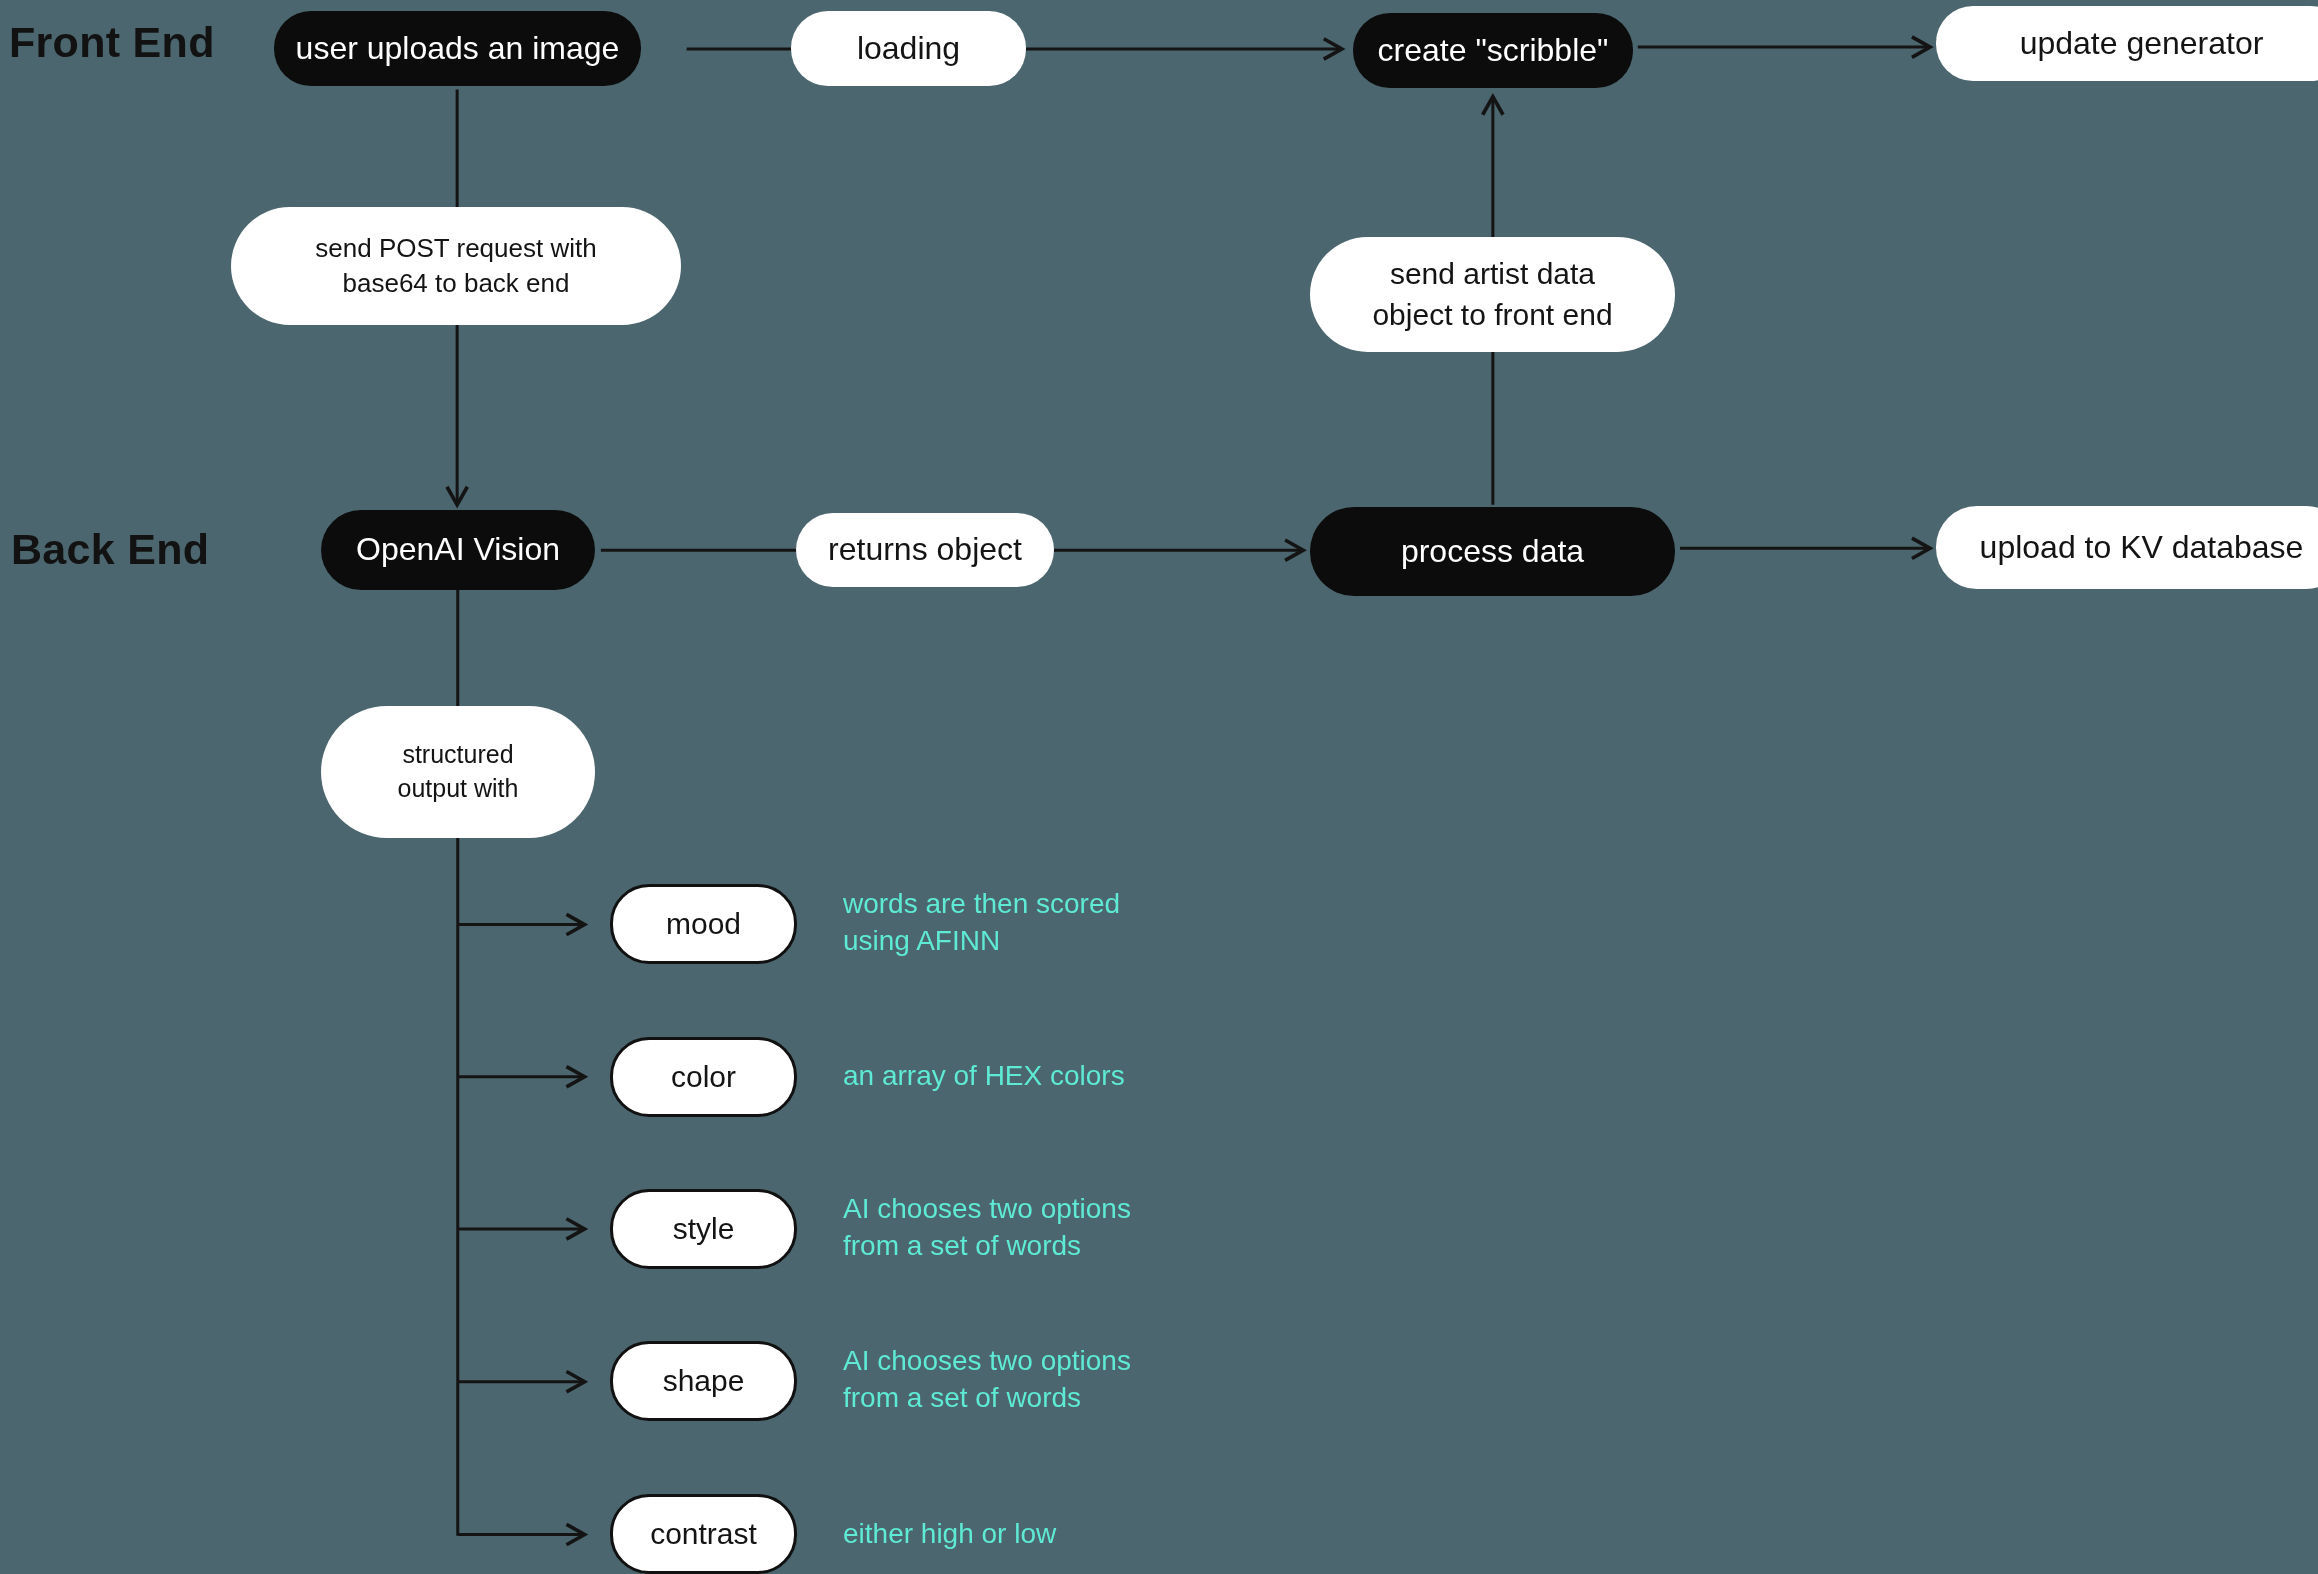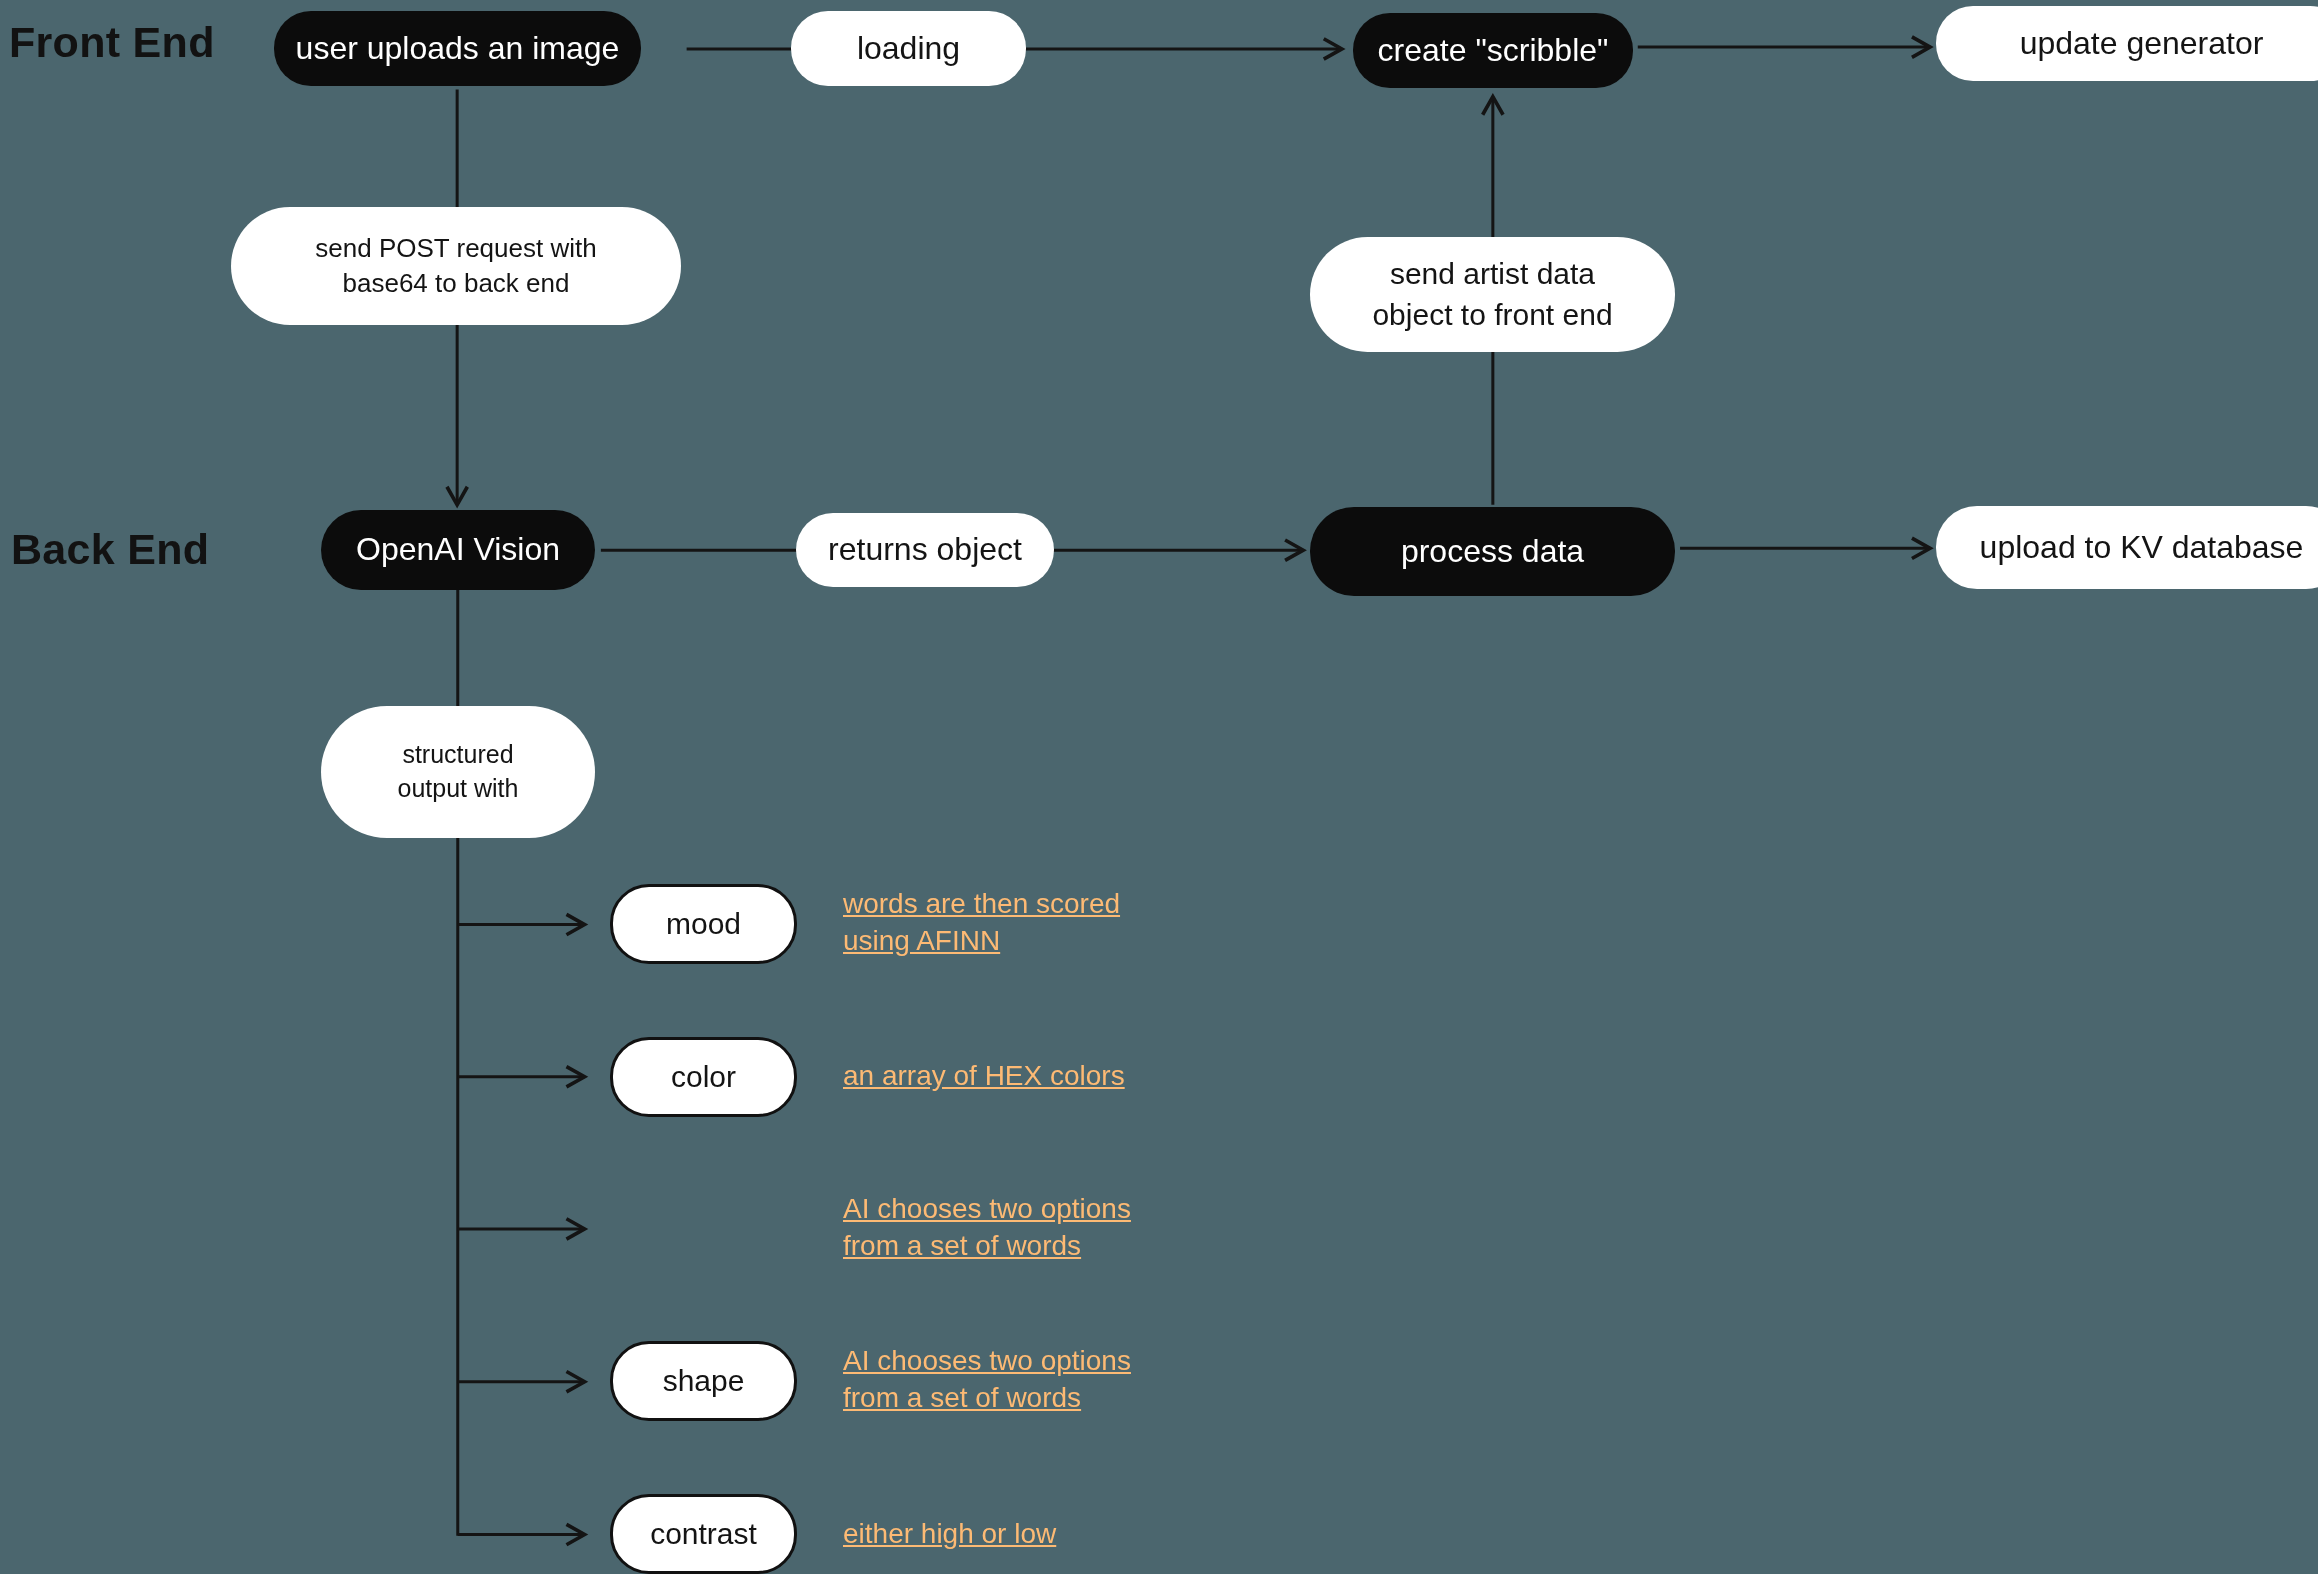--- a/index.html
+++ b/index.html
@@ -49,25 +49,24 @@
   }
   .node.outlined {
     background: #ffffff;
     color: #141414;
     border: 3px solid #111111;
     font-size: 30px;
   }
   .note {
     position: absolute;
     z-index: 2;
-    color: #fdba74;
+    color: #5eead4;
     font-size: 28px;
     line-height: 1.32;
     white-space: pre-line;
-    text-decoration: underline;
   }
 </style>
 </head>
 <body>
 
 <div class="canvas">
 
   <svg class="edges" viewBox="0 0 3840 2607" xmlns="http://www.w3.org/2000/svg">
     <defs>
       <marker id="arrow" viewBox="0 0 12 12" refX="10" refY="6" markerWidth="9" markerHeight="9" orient="auto">
@@ -110,20 +109,21 @@
   <div class="node black" style="left:321px; top:510px; width:274px; height:80px; border-radius:40px;">OpenAI Vision</div>
   <div class="node white" style="left:796px; top:513px; width:258px; height:74px; border-radius:37px;">returns object</div>
   <div class="node black" style="left:1310px; top:507px; width:365px; height:89px; border-radius:44px;">process data</div>
   <div class="node white" style="left:1936px; top:506px; width:411px; height:83px; border-radius:41px;">upload to KV database</div>
 
   <div class="node white" style="left:321px; top:706px; width:274px; height:132px; border-radius:66px; font-size:25px;">structured
 output with</div>
 
   <div class="node outlined" style="left:610px; top:884px; width:187px; height:80px; border-radius:39px;">mood</div>
   <div class="node outlined" style="left:610px; top:1037px; width:187px; height:80px; border-radius:39px;">color</div>
+  <div class="node outlined" style="left:610px; top:1189px; width:187px; height:80px; border-radius:39px;">style</div>
   <div class="node outlined" style="left:610px; top:1341px; width:187px; height:80px; border-radius:39px;">shape</div>
   <div class="node outlined" style="left:610px; top:1494px; width:187px; height:80px; border-radius:39px;">contrast</div>
 
   <div class="note" style="left:843px; top:886px;">words are then scored
 using AFINN</div>
   <div class="note" style="left:843px; top:1058px;">an array of HEX colors</div>
   <div class="note" style="left:843px; top:1191px;">AI chooses two options
 from a set of words</div>
   <div class="note" style="left:843px; top:1343px;">AI chooses two options
 from a set of words</div>

